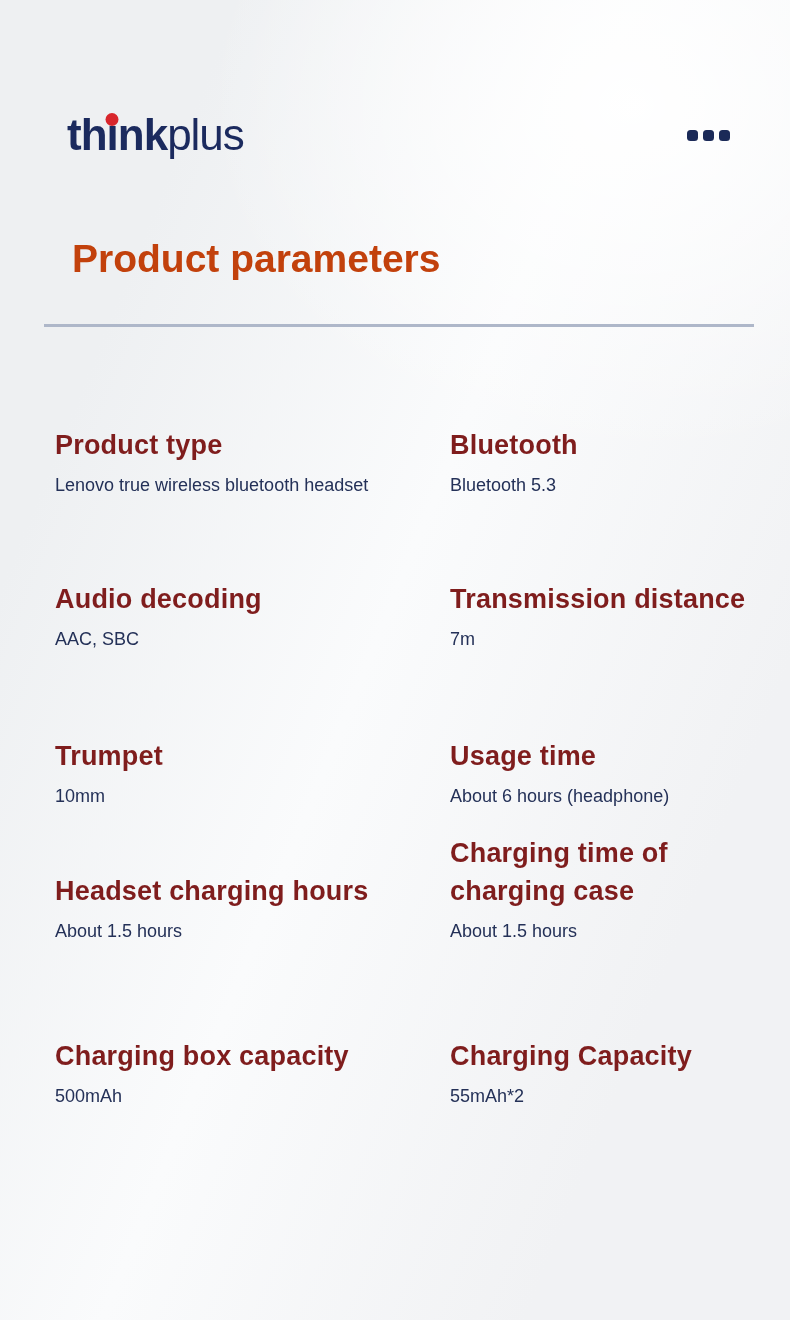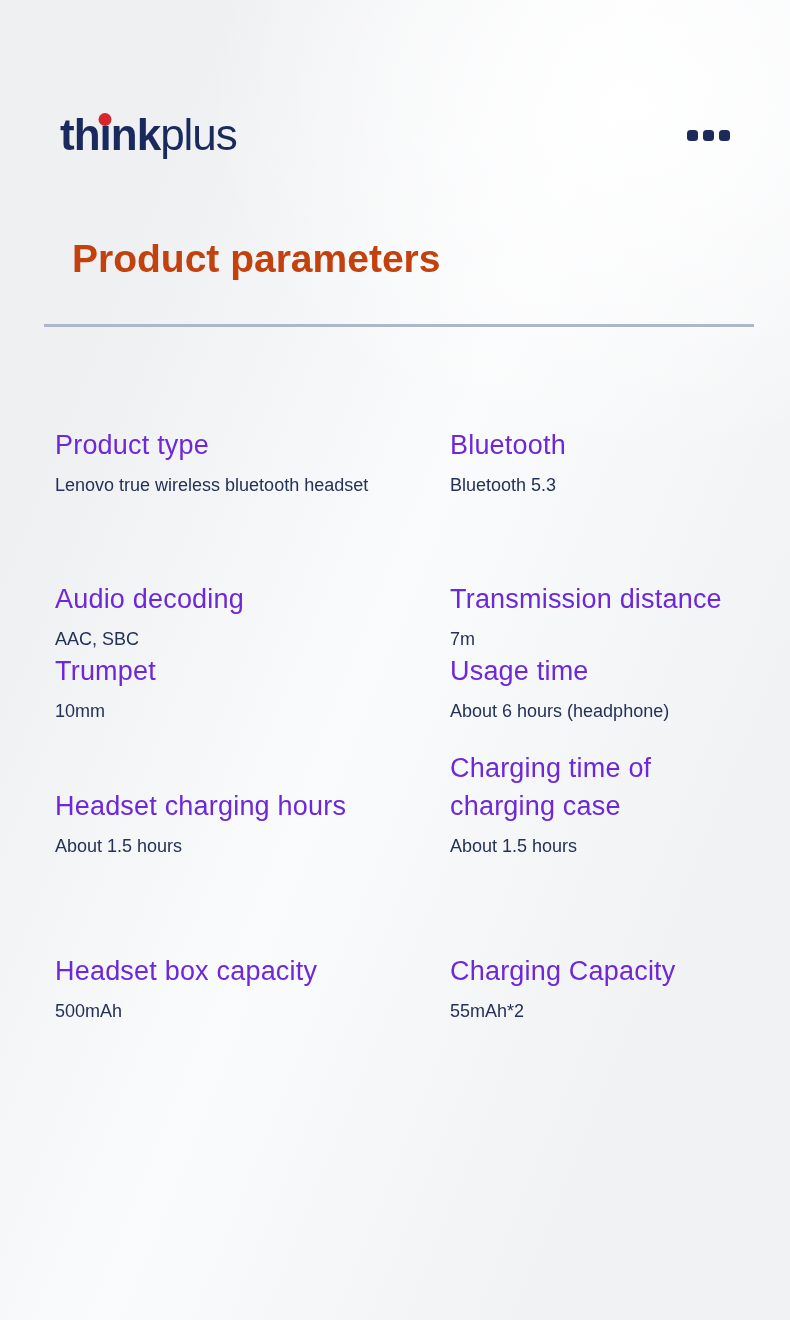--- a/index.html
+++ b/index.html
@@ -9,21 +9,21 @@
     color:#15255b;
     background:
       radial-gradient(90% 45% at 80% 8%, rgba(255,255,255,0.95) 0%, rgba(255,255,255,0) 60%),
       linear-gradient(112deg, #eef0f2 18%, #fafbfc 48%, #f1f2f4 80%);
   }
   .content { padding:0 40px; }
 
   
   .brand-row {
     display:flex; justify-content:space-between; align-items:center;
-    padding-top:110px; margin-left:20px; margin-right:20px;
+    padding-top:110px; margin-left:27px; margin-right:20px;
   }
   .logo { font-size:44px; letter-spacing:-1px; color:#1b2a5e; line-height:50px; white-space:nowrap; }
   .logo .think { font-weight:700; }
   .logo .plus  { font-weight:400; }
   .logo-i { position:relative; }
   .logo-i::after {
     content:""; position:absolute; left:50%; top:3px; transform:translateX(-50%);
     width:13px; height:13px; border-radius:50%; background:#d8262c;
   }
   .menu-dots { display:flex; gap:5px; }
@@ -36,25 +36,25 @@
   }
   .divider {
     height:3px; background:#aeb7c9;
     margin:42px -4px 0 4px;
   }
 
   
   .grid { margin-top:99px; padding-left:15px; }
   .row { display:grid; grid-template-columns:395px 1fr; }
   .row-1 { margin-bottom:82px; }
-  .row-2 { }
+  .row-2 { margin-bottom:85px; }
   .row-3 { margin-bottom:25px; }
   .row-4 { margin-bottom:93px; }
   .lbl {
-    margin:0; font-size:27px; font-weight:400; color:#6d28d9;
+    margin:0; font-size:27px; font-weight:700; color:#7f1d1d;
     line-height:38px; min-height:38px;
     display:flex; align-items:flex-end; letter-spacing:0.2px;
   }
   .row.tall .lbl { min-height:76px; }
   .val {
     margin:8px 0 0 0; font-size:18px; line-height:26px;
     font-weight:400; color:#243158;
   }
 </style>
 </head>
@@ -118,21 +118,21 @@
         <p class="val">About 1.5 hours</p>
       </div>
       <div class="cell">
         <h3 class="lbl">Charging time of charging case</h3>
         <p class="val">About 1.5 hours</p>
       </div>
     </section>
 
     <section class="row row-5">
       <div class="cell">
-        <h3 class="lbl">Headset box capacity</h3>
+        <h3 class="lbl">Charging box capacity</h3>
         <p class="val">500mAh</p>
       </div>
       <div class="cell">
         <h3 class="lbl">Charging Capacity</h3>
         <p class="val">55mAh*2</p>
       </div>
     </section>
 
   </main>
 </div>

